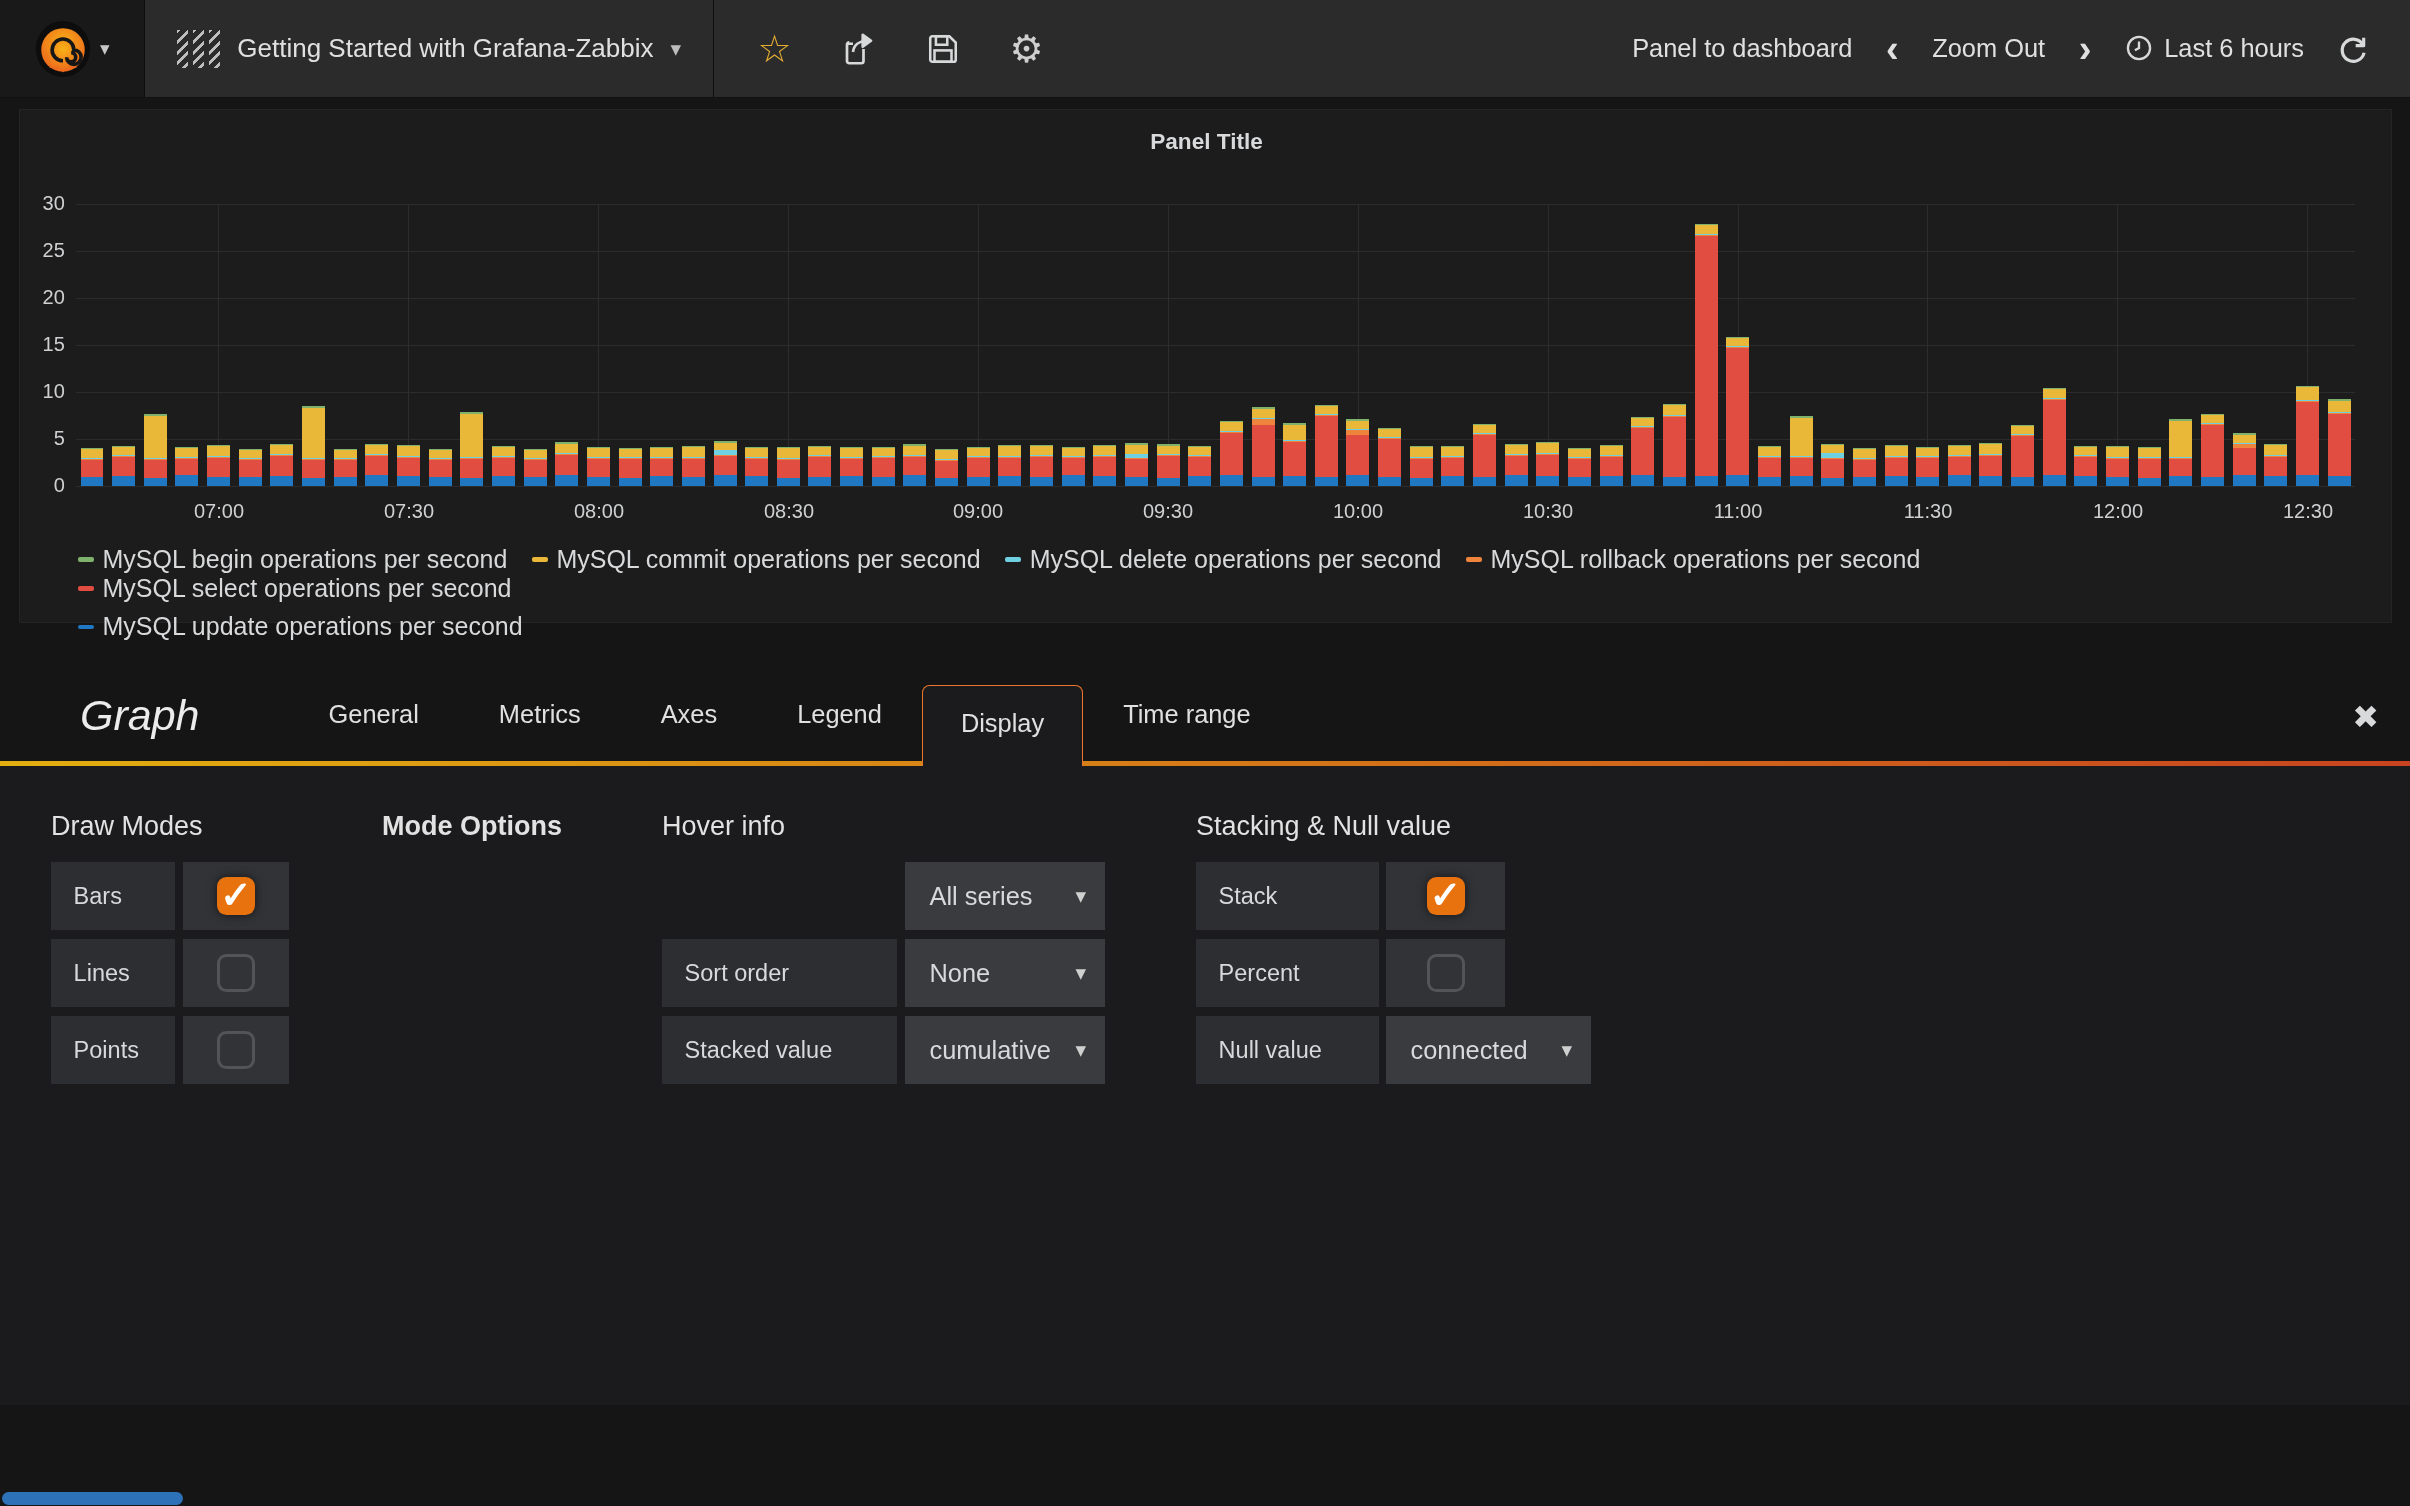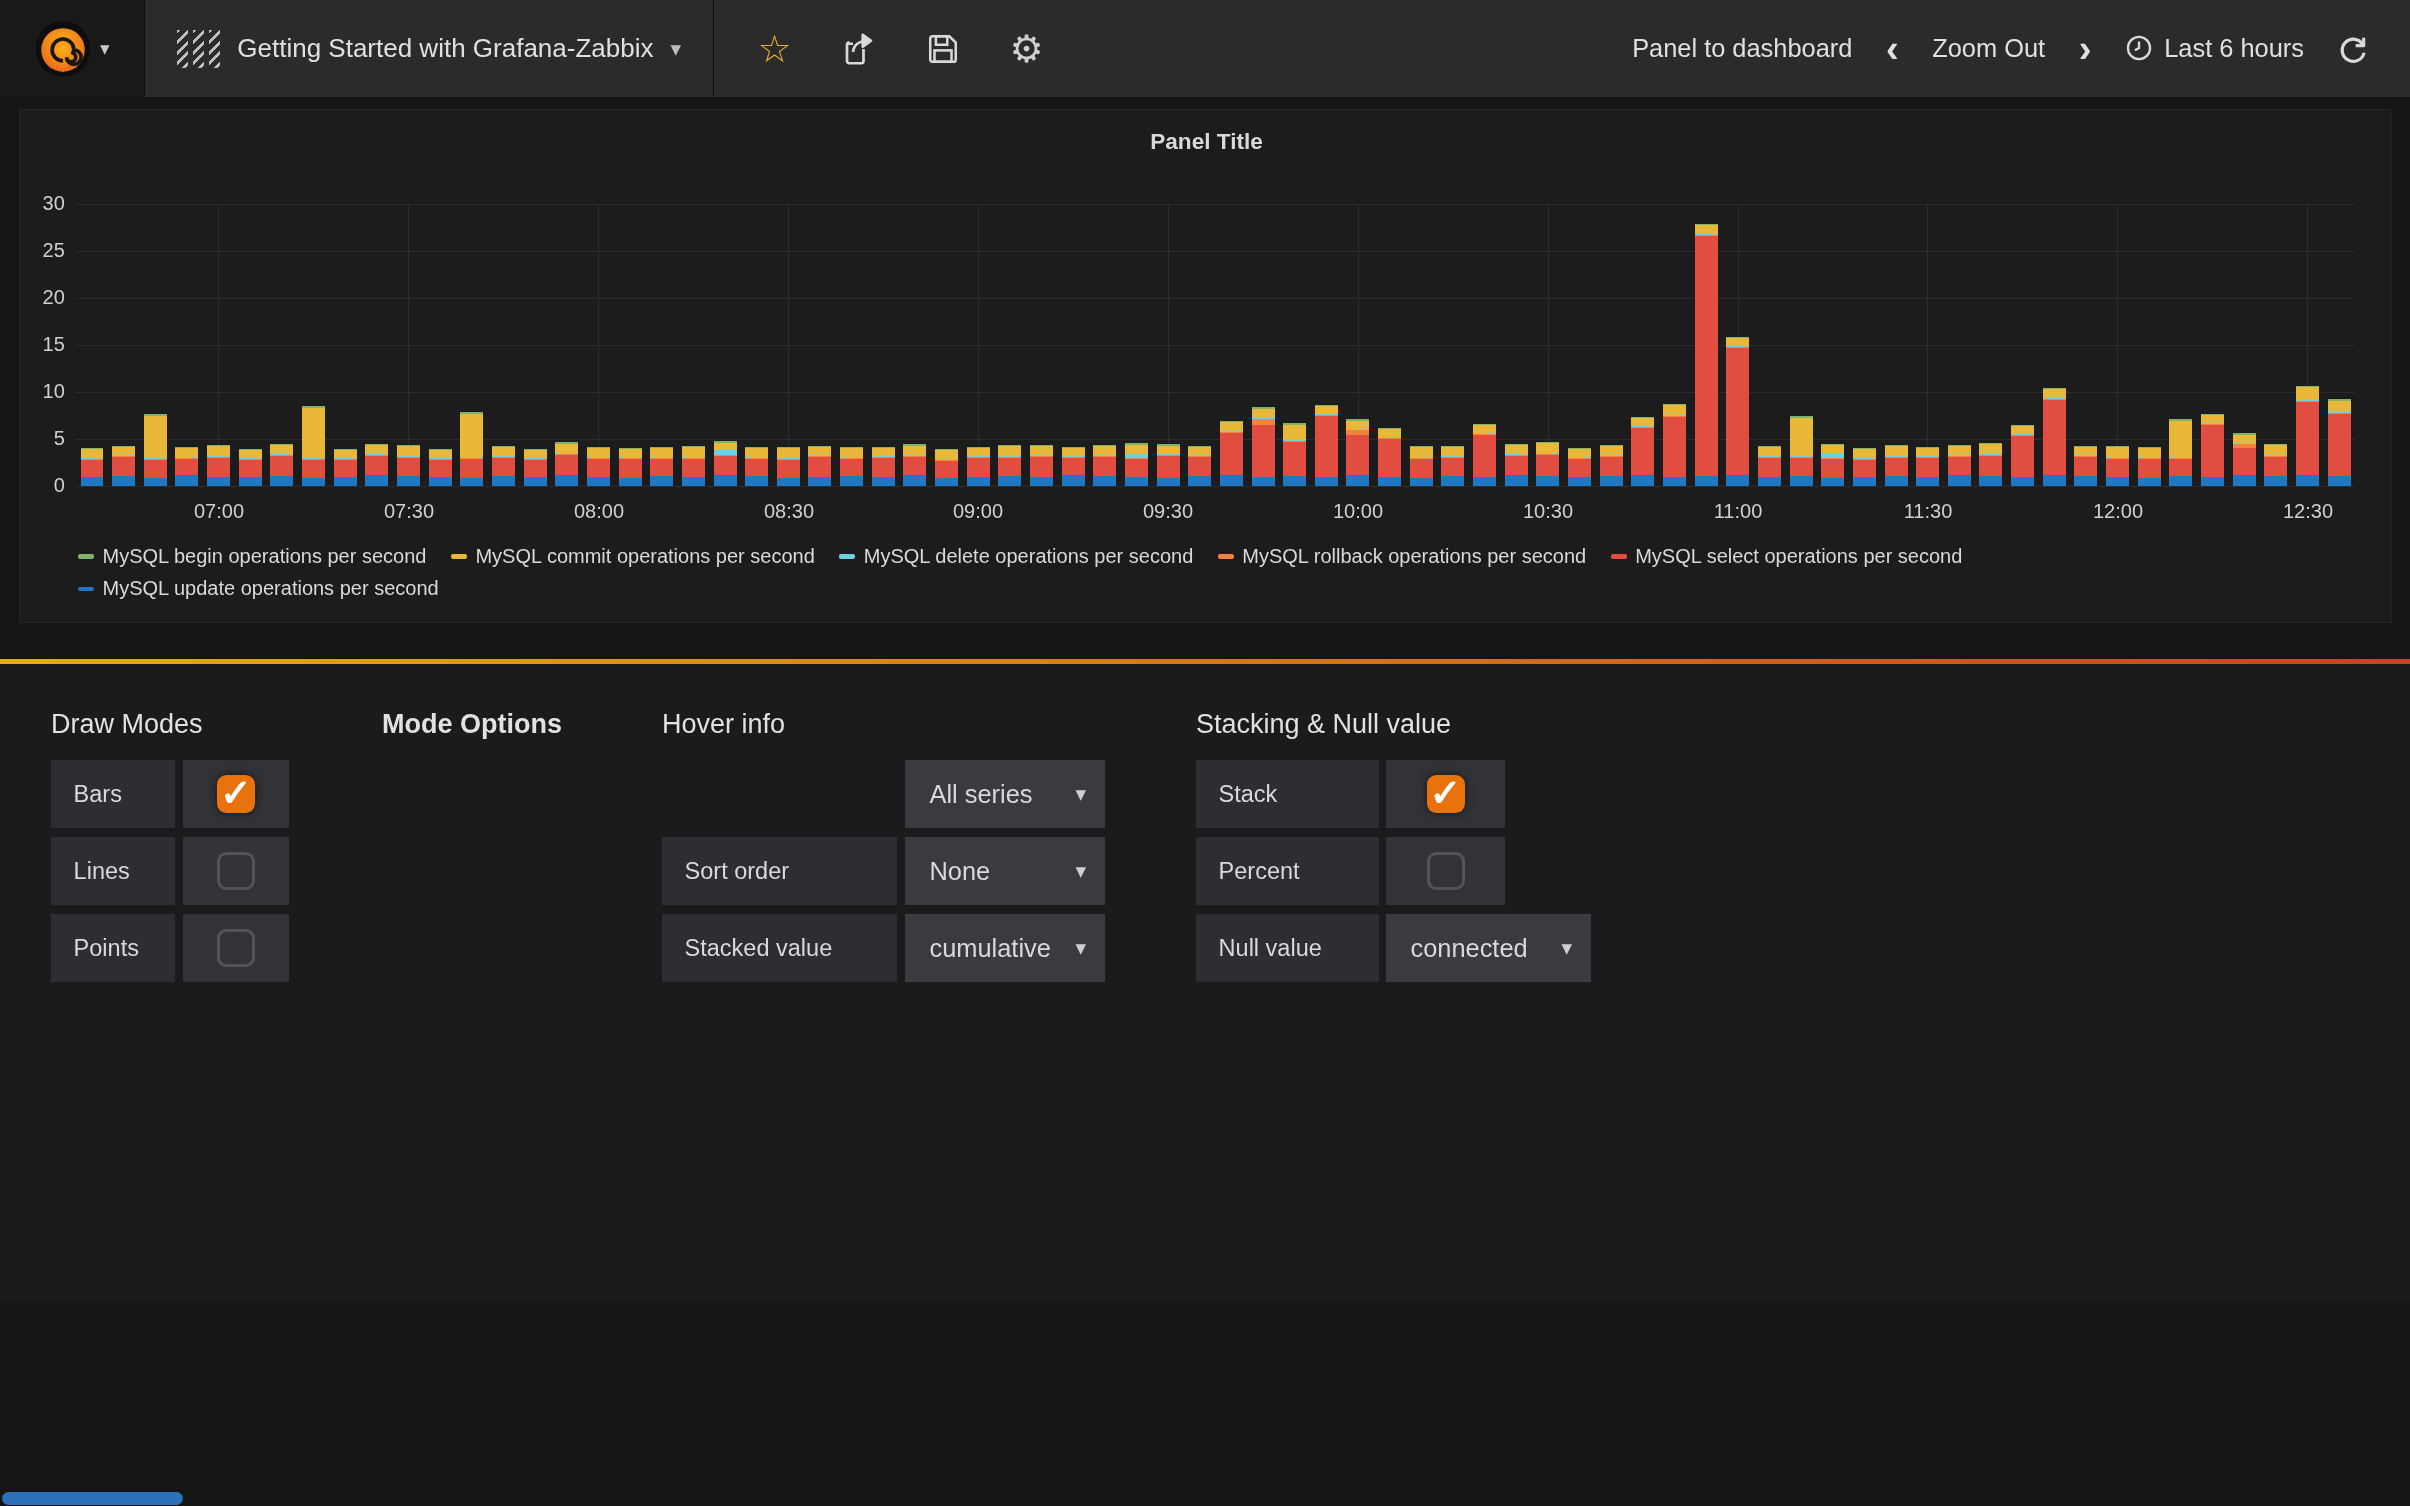--- a/index.html
+++ b/index.html
@@ -32,21 +32,21 @@
   .grid-h{position:absolute;left:0;width:2279px;height:0.9px;background:#2c2c2e;}
   .grid-v{position:absolute;top:0;width:0.9px;height:282px;background:#2c2c2e;}
   .y-label{position:absolute;width:41px;text-align:right;font-size:20px;color:#cfd0d1;left:3.8px;}
   .x-label{position:absolute;width:94px;text-align:center;font-size:20px;color:#cfd0d1;top:390px;}
   .bar{position:absolute;bottom:0;display:flex;flex-direction:column-reverse;}
   .bar i{display:block;width:100%;}
   .legend{position:absolute;left:58px;top:435px;width:2260px;}
   .legend-row{display:flex;flex-wrap:wrap;gap:0 24.5px;margin-bottom:9.4px;}
   .legend-item{display:flex;align-items:center;gap:8.5px;cursor:pointer;}
   .legend-swatch{display:inline-block;width:16px;height:4.7px;border-radius:1.9px;background:#888;}
-  .legend-label{font-size:20px;color:#d8d9da;white-space:nowrap;}
+  .legend-label{font-size:25px;color:#d8d9da;white-space:nowrap;}
 
   
   .editor{position:absolute;left:0;top:659px;width:2411px;height:746px;}
   .editor-header{position:relative;height:102px;display:flex;align-items:flex-end;}
   .graph-heading{font-size:43px;font-style:italic;color:#ececec;margin-left:80px;margin-right:89px;padding-bottom:21px;}
   .tabs{display:flex;align-items:flex-end;height:100%;}
   .tab{font-size:25.4px;color:#e0e0e0;padding:0 40px 32px;cursor:pointer;white-space:nowrap;}
   .tab.active{border:1.9px solid #e8762c;border-bottom:none;border-radius:7.5px 7.5px 0 0;background:#1b1b1d;padding:22.6px 38px 28px;margin-bottom:-4.7px;position:relative;z-index:2;}
   .editor-close{position:absolute;right:32px;bottom:28px;font-size:32px;color:#d8d9da;cursor:pointer;line-height:1;}
   .editor-underline{height:4.7px;background:linear-gradient(to right,#e2af0f,#c84420);}
@@ -791,20 +791,32 @@
           <span class="legend-item">
               <span class="legend-swatch" style="background: rgb(31, 120, 193);"></span>
               <span class="legend-label">MySQL update operations per second</span>
             </span>
         </div>
       </div>
     </div>
   </section>
 
   <section class="editor">
+    <div class="editor-header">
+      <span class="graph-heading">Graph</span>
+      <nav class="tabs">
+        <span class="tab">General</span>
+        <span class="tab">Metrics</span>
+        <span class="tab">Axes</span>
+        <span class="tab">Legend</span>
+        <span class="tab active">Display</span>
+        <span class="tab">Time range</span>
+      </nav>
+      <span class="editor-close">✖</span>
+    </div>
     <div class="editor-underline"></div>
 
     <div class="editor-content">
 
       <div class="sec-title" style="left:51px;top:45px;">Draw Modes</div>
       <div class="gf-label" style="left:51px;top:96px;width:124px;">Bars</div>
       <div class="gf-check" style="left:183px;top:96px;width:106px;">
           <span class="cb checked">✓</span>
         </div>
       <div class="gf-label" style="left:51px;top:173px;width:124px;">Lines</div>

